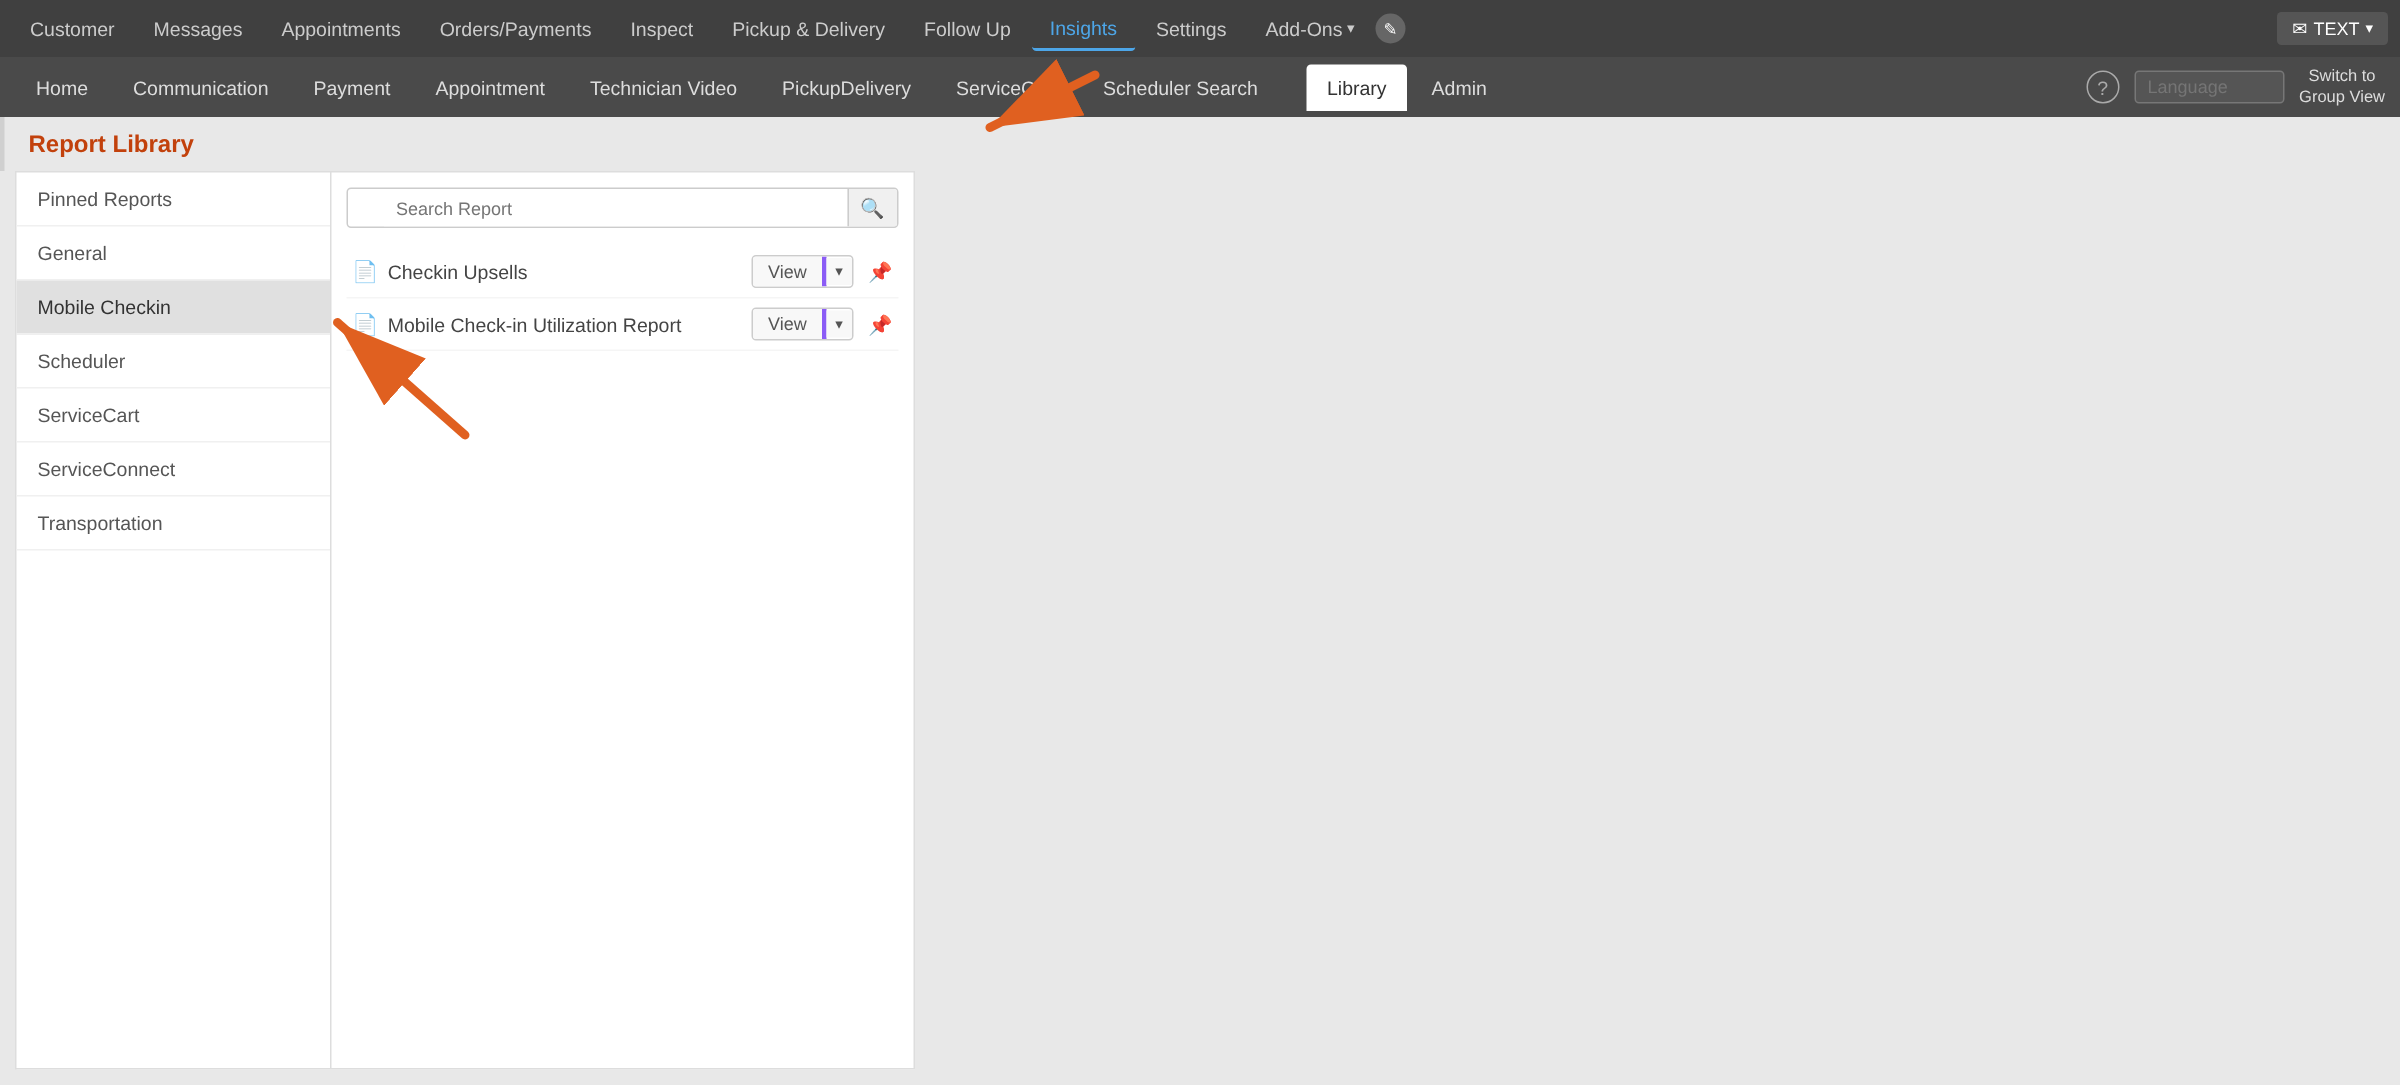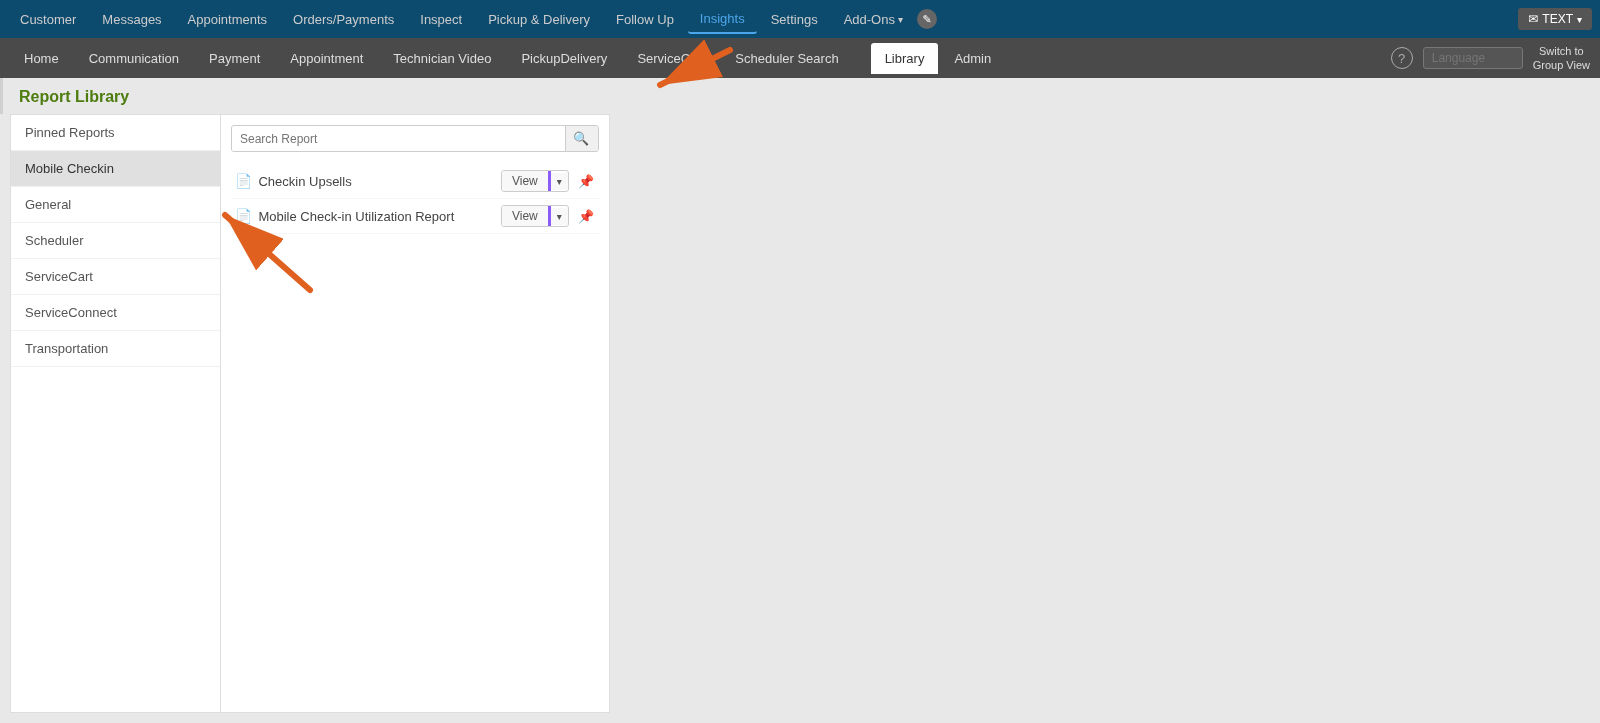--- a/index.html
+++ b/index.html
@@ -1,20 +1,20 @@
 <!DOCTYPE html>
 <html><head>
   <meta charset="utf-8">
   <style>
     * { margin: 0; padding: 0; box-sizing: border-box; }
     body { font-family: Arial, sans-serif; font-size: 13px; background: #e8e8e8; width: 1600px; height: 723px; overflow: hidden; }
 
     
     #top-nav {
-      background: #0c4a6e;
+      background: #404040;
       height: 38px;
       display: flex;
       align-items: center;
       padding: 0 8px;
       gap: 2px;
     }
     .top-nav-item {
       color: #ccc;
       padding: 6px 12px;
       cursor: pointer;
@@ -97,21 +97,21 @@
       height: calc(723px - 78px);
       background: #e8e8e8;
     }
 
     
     #report-library-header {
       padding: 10px 16px 8px 16px;
       background: #e8e8e8;
       font-size: 16px;
       font-weight: bold;
-      color: #4d7c0f;
+      color: #c2410c;
       border-left: 3px solid #d0d0d0;
     }
 
     
     #content-area {
       display: flex;
       flex: 1;
       padding: 0 0 10px 10px;
     }
 
@@ -140,20 +140,21 @@
       flex-shrink: 0;
       padding: 10px;
     }
     .search-container {
       display: flex;
       align-items: center;
       border: 1px solid #ccc;
       border-radius: 3px;
       margin-bottom: 12px;
       overflow: hidden;
+      padding-left: 24px;
     }
     .search-input {
       border: none; outline: none;
       padding: 5px 8px;
       font-size: 12px;
       flex: 1;
       color: #555;
     }
     .search-btn {
       background: #f0f0f0;
@@ -251,22 +252,22 @@
   </div>
 </div>
 
 <div id="main-content">
   <div id="report-library-header">Report Library</div>
 
   <div id="content-area">
 
     <div id="sidebar">
       <div class="sidebar-item">Pinned Reports</div>
+      <div class="sidebar-item">General</div>
       <div class="sidebar-item active">Mobile Checkin</div>
-      <div class="sidebar-item">General</div>
       <div class="sidebar-item">Scheduler</div>
       <div class="sidebar-item">ServiceCart</div>
       <div class="sidebar-item">ServiceConnect</div>
       <div class="sidebar-item">Transportation</div>
     </div>
 
     <div id="reports-panel">
       <div class="search-container">
         <input class="search-input" type="text" placeholder="Search Report" style="">
         <button class="search-btn">🔍</button>

